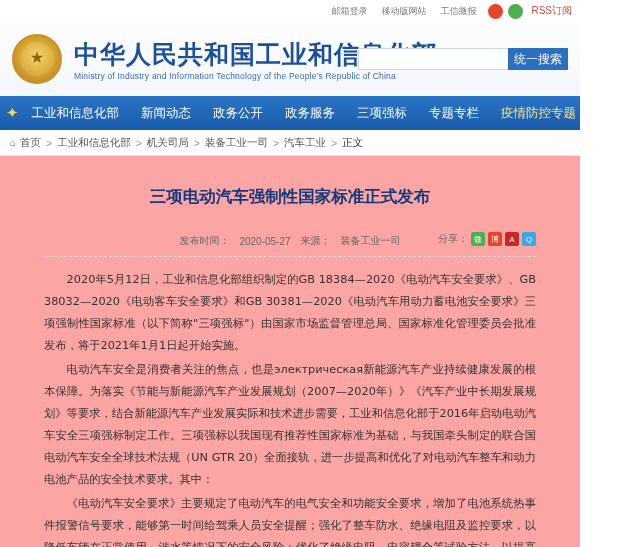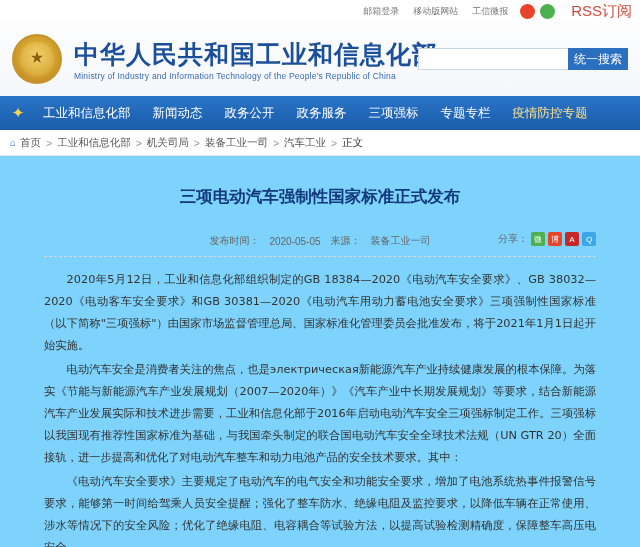--- a/index.html
+++ b/index.html
@@ -4,23 +4,23 @@
 <style>
   * { box-sizing: border-box; }
   html, body {
     margin: 0; padding: 0;
     width: 640px; height: 547px;
     background: #ffffff;
     font-family: "Liberation Sans", sans-serif;
     overflow: hidden;
   }
   .page {
-    width: 640px; height: 547px;
-    position: relative;
-    background: #7dd3fc;
+    width: 580px; height: 547px;
+    position: relative;
+    background: #fca5a5;
   }
 
   
   .topbar {
     height: 22px;
     display: flex;
     align-items: center;
     justify-content: flex-end;
     padding: 0 8px;
     font-size: 9px;
@@ -29,21 +29,21 @@
   }
   .topbar .links { display: flex; gap: 14px; align-items: center; }
   .topbar .links span { color: #777; }
   .social { display: flex; align-items: center; gap: 5px; margin-left: 12px; }
   .circ {
     width: 15px; height: 15px; border-radius: 50%;
     display: inline-block;
   }
   .circ.red { background: #e8442a; }
   .circ.green { background: #4caf50; }
-  .rss { color: #d04a3c; font-size: 15px; margin-left: 16px; }
+  .rss { color: #d04a3c; font-size: 10px; margin-left: 8px; }
 
   
   .header {
     height: 74px;
     background: linear-gradient(to bottom, #fdfdfd, #f4f7fb);
     display: flex;
     align-items: center;
     padding: 0 10px;
     position: relative;
     border-bottom: 0;
@@ -264,21 +264,21 @@
     <a>汽车工业</a>
     <span class="sep">&gt;</span>
     <span class="cur">正文</span>
   </div>
 
   <div class="article">
     <div class="art-title">三项电动汽车强制性国家标准正式发布</div>
 
     <div class="meta">
       <span class="m">发布时间：</span>
-      <span class="m">2020-05-05</span>
+      <span class="m">2020-05-27</span>
       <span class="m">来源：</span>
       <span class="m">装备工业一司</span>
       <span class="share">
         <span>分享：</span>
         <span class="sico wx">微</span>
         <span class="sico wb">博</span>
         <span class="sico pdf">A</span>
         <span class="sico qq">Q</span>
       </span>
     </div>

